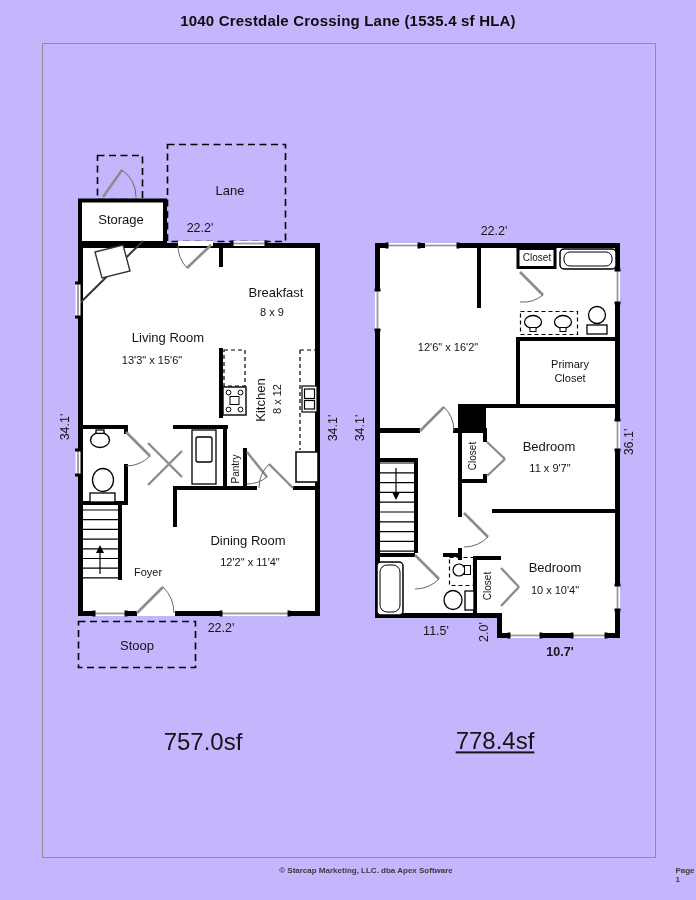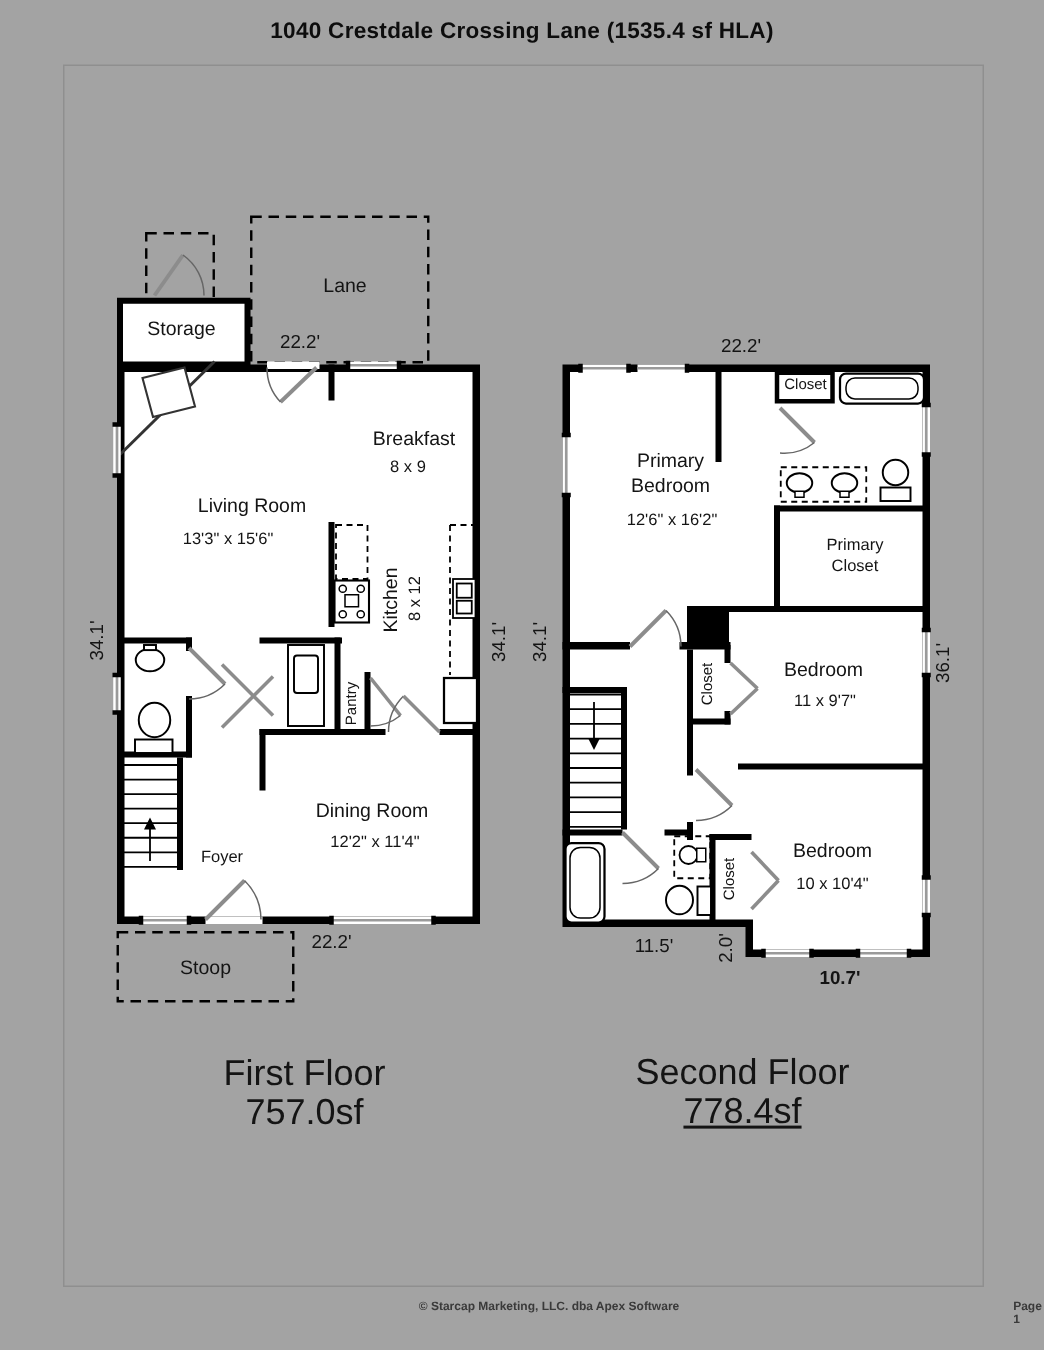--- a/index.html
+++ b/index.html
@@ -1,16 +1,16 @@
 <!DOCTYPE html>
 <html><head>
 <meta charset="utf-8">
 <style>
   html,body{margin:0;padding:0;background:#fff;}
-  .page{position:relative;width:696px;height:900px;background:#a3a3a3;font-family:"Liberation Sans","DejaVu Sans",sans-serif;color:#141414;overflow:hidden;}
+  .page{position:relative;width:696px;height:900px;background:#c4b5fd;font-family:"Liberation Sans","DejaVu Sans",sans-serif;color:#141414;overflow:hidden;}
   .page-border{position:absolute;left:42px;top:43px;width:612px;height:813px;border:1.5px solid #8f8f8f;}
   .doc-title{position:absolute;left:0;right:0;top:12px;text-align:center;font-size:15px;font-weight:bold;color:#0d0d0d;letter-spacing:.2px;}
   .lbl{position:absolute;transform:translate(-50%,-50%);white-space:nowrap;line-height:1.3;text-align:center;}
   .lbl.wrap{white-space:normal;}
   .v{transform:translate(-50%,-50%) rotate(-90deg);}
   .s13{font-size:13px;}
   .s11{font-size:11px;}
   .s10{font-size:10px;}
   .s12d{font-size:12.5px;}
   .s24{font-size:24px;}
@@ -275,37 +275,34 @@
   <div class="lbl s13 v" style="left:261px;top:400px;">Kitchen</div>
   <div class="lbl s11 v" style="left:277px;top:399px;">8 x 12</div>
   <div class="lbl s10 v" style="left:235px;top:469px;">Pantry</div>
   <div class="lbl s13" style="left:248px;top:541px;">Dining Room</div>
   <div class="lbl s11" style="left:250px;top:562px;">12'2" x 11'4"</div>
   <div class="lbl s11" style="left:148px;top:572px;">Foyer</div>
   <div class="lbl s13" style="left:137px;top:646px;">Stoop</div>
   <div class="lbl s12d" style="left:221px;top:628px;">22.2'</div>
   <div class="lbl s12d v" style="left:65px;top:427px;">34.1'</div>
   <div class="lbl s12d v" style="left:333px;top:428px;">34.1'</div>
-  <div class="lbl s24" style="left:203px;top:716px;">First Floor</div>
   <div class="lbl s24" style="left:203px;top:742px;text-align:right;">757.0sf</div>
 
   <div class="lbl s12d" style="left:494px;top:231px;">22.2'</div>
-  <div class="lbl s13 wrap" style="left:447px;top:316px;width:86px;">Primary Bedroom</div>
   <div class="lbl s11" style="left:448px;top:347px;">12'6" x 16'2"</div>
   <div class="lbl s10" style="left:537px;top:257px;">Closet</div>
   <div class="lbl s11 wrap" style="left:570px;top:371px;width:56px;">Primary Closet</div>
   <div class="lbl s13" style="left:549px;top:447px;">Bedroom</div>
   <div class="lbl s11" style="left:550px;top:468px;">11 x 9'7"</div>
   <div class="lbl s10 v" style="left:472px;top:456px;">Closet</div>
   <div class="lbl s13" style="left:555px;top:568px;">Bedroom</div>
   <div class="lbl s11" style="left:555px;top:590px;">10 x 10'4"</div>
   <div class="lbl s10 v" style="left:487px;top:586px;">Closet</div>
   <div class="lbl s12d v" style="left:360px;top:428px;">34.1'</div>
   <div class="lbl s12d v" style="left:629px;top:442px;">36.1'</div>
   <div class="lbl s12d" style="left:436px;top:631px;">11.5'</div>
   <div class="lbl s12d v" style="left:484px;top:632px;">2.0'</div>
   <div class="lbl s12d" style="left:560px;top:652px;font-weight:bold;">10.7'</div>
-  <div class="lbl s24" style="left:495px;top:715px;">Second Floor</div>
   <div class="lbl s24" style="left:495px;top:741px;text-decoration:underline;">778.4sf</div>
 
   <div class="footer-copy">© Starcap Marketing, LLC. dba Apex Software</div>
   <div class="footer-page">Page 1</div>
 </div>
 
 </body></html>

